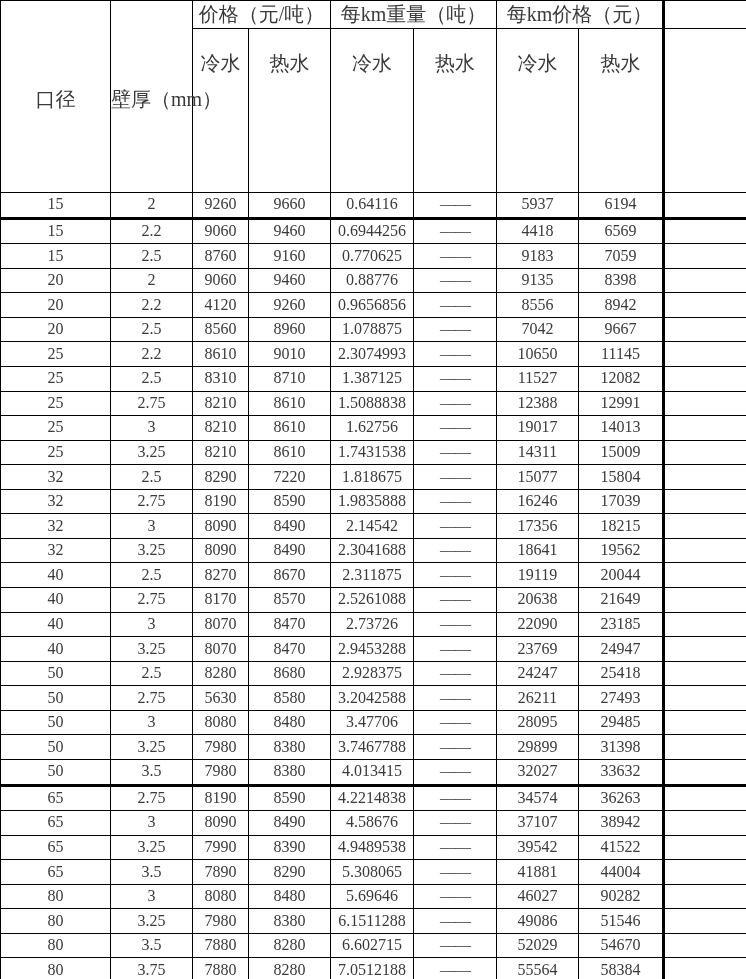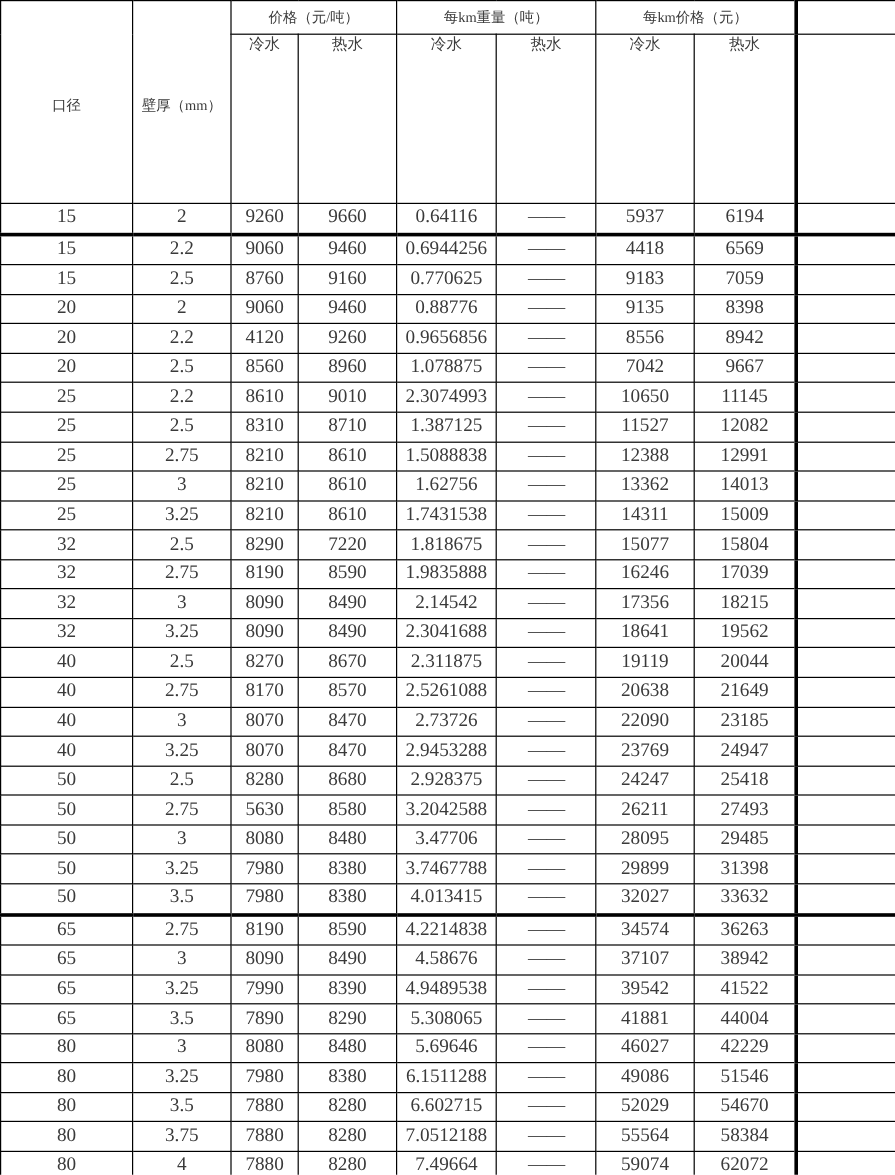--- a/index.html
+++ b/index.html
@@ -24,35 +24,35 @@
     padding: 0;
     text-align: center;
     white-space: nowrap;
     overflow: visible;
     line-height: 1.05;
     font-weight: normal;
   }
   
   .price-table thead tr.hdr-top th {
     height: 27px;
-    font-size: 12px;
+    font-size: 20px;
     vertical-align: middle;
     margin-top: 40px;
   }
   
   .price-table thead th.rowspan-cell {
     vertical-align: top;
     padding-top: 6px;
   }
   
   .price-table thead tr.hdr-sub th {
     height: 139px;
-    font-size: 13px;
+    font-size: 20px;
     vertical-align: top;
-    padding-top: 1px;
+    padding-top: 24px;
   }
   
   .price-table tbody td {
     height: 23.57px;
     font-size: 16px;
     vertical-align: middle;
   }
   
   .price-table .sep-left {
     border-left: 3px solid #000;
@@ -204,21 +204,21 @@
         <td>12991</td>
         <td class="sep-left"></td>
       </tr>
       <tr>
         <td>25</td>
         <td>3</td>
         <td>8210</td>
         <td>8610</td>
         <td>1.62756</td>
         <td class="dash-cell">——</td>
-        <td>13362</td>
+        <td>19017</td>
         <td>14013</td>
         <td class="sep-left"></td>
       </tr>
       <tr>
         <td>25</td>
         <td>3.25</td>
         <td>8210</td>
         <td>8610</td>
         <td>1.7431538</td>
         <td class="dash-cell">——</td>
@@ -414,21 +414,21 @@
         <td class="sep-left"></td>
       </tr>
       <tr>
         <td>80</td>
         <td>3</td>
         <td>8080</td>
         <td>8480</td>
         <td>5.69646</td>
         <td class="dash-cell">——</td>
         <td>46027</td>
-        <td>42229</td>
+        <td>90282</td>
         <td class="sep-left"></td>
       </tr>
       <tr>
         <td>80</td>
         <td>3.25</td>
         <td>7980</td>
         <td>8380</td>
         <td>6.1511288</td>
         <td class="dash-cell">——</td>
         <td>49086</td>

